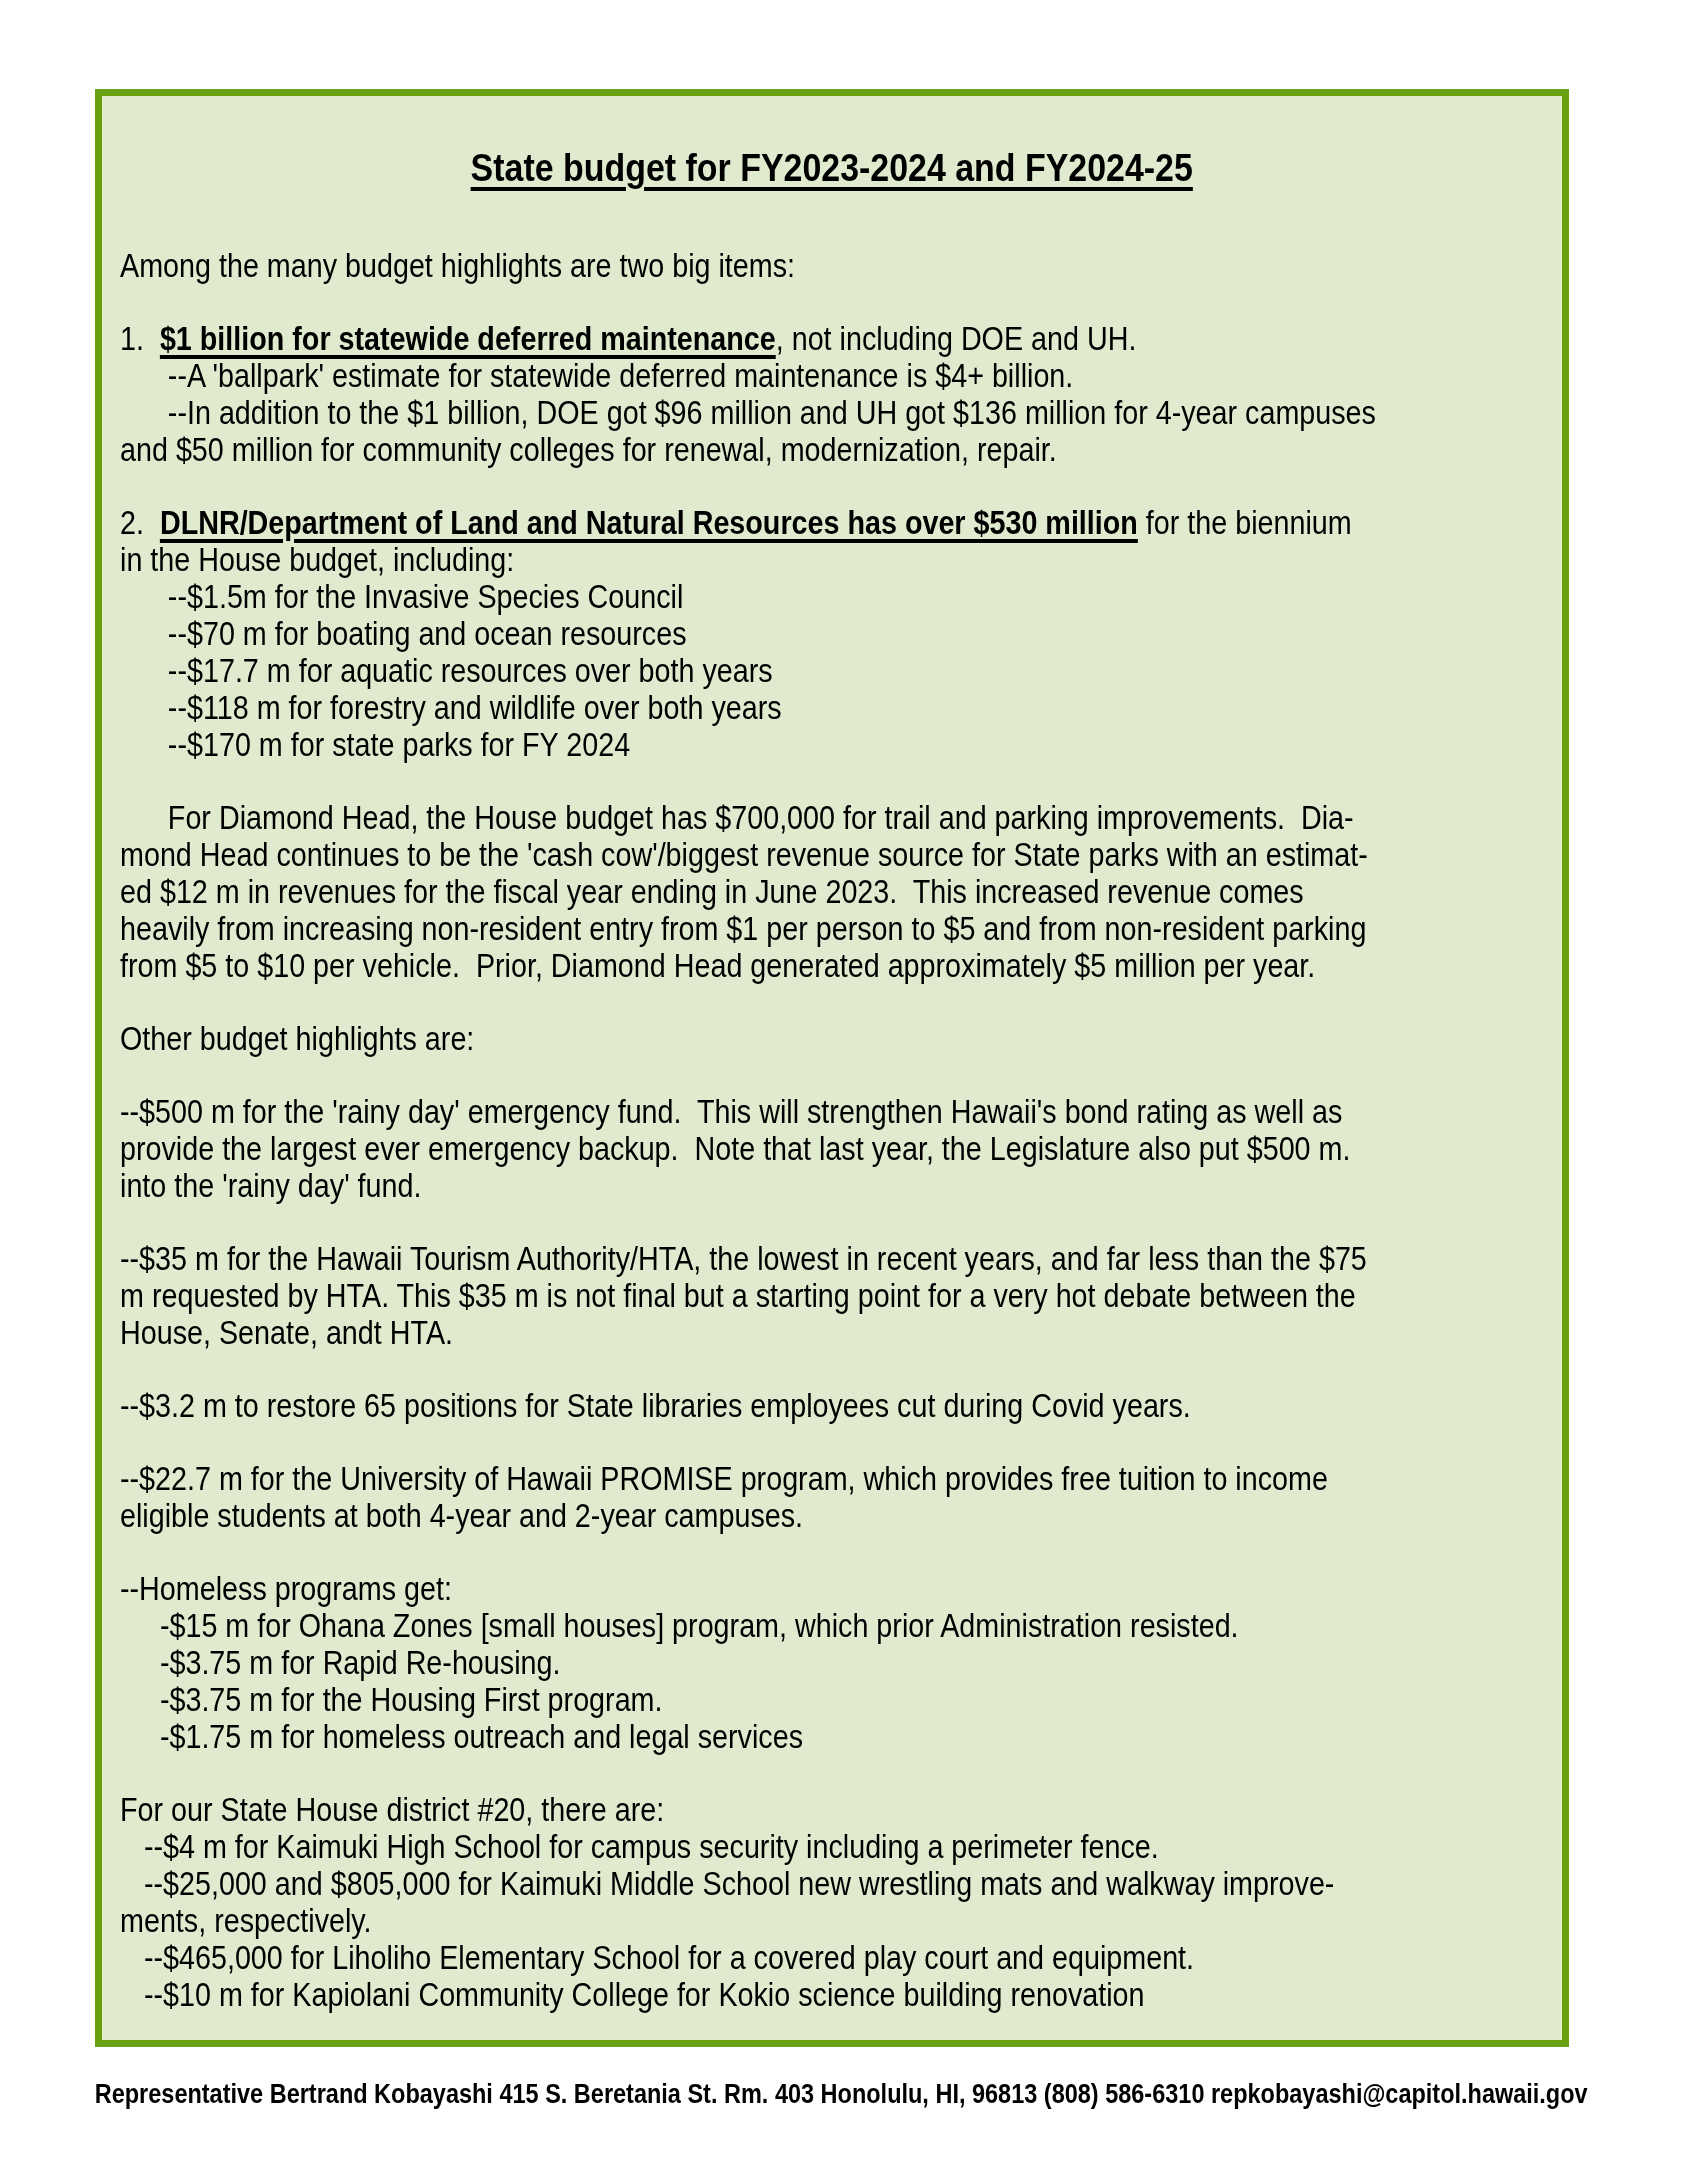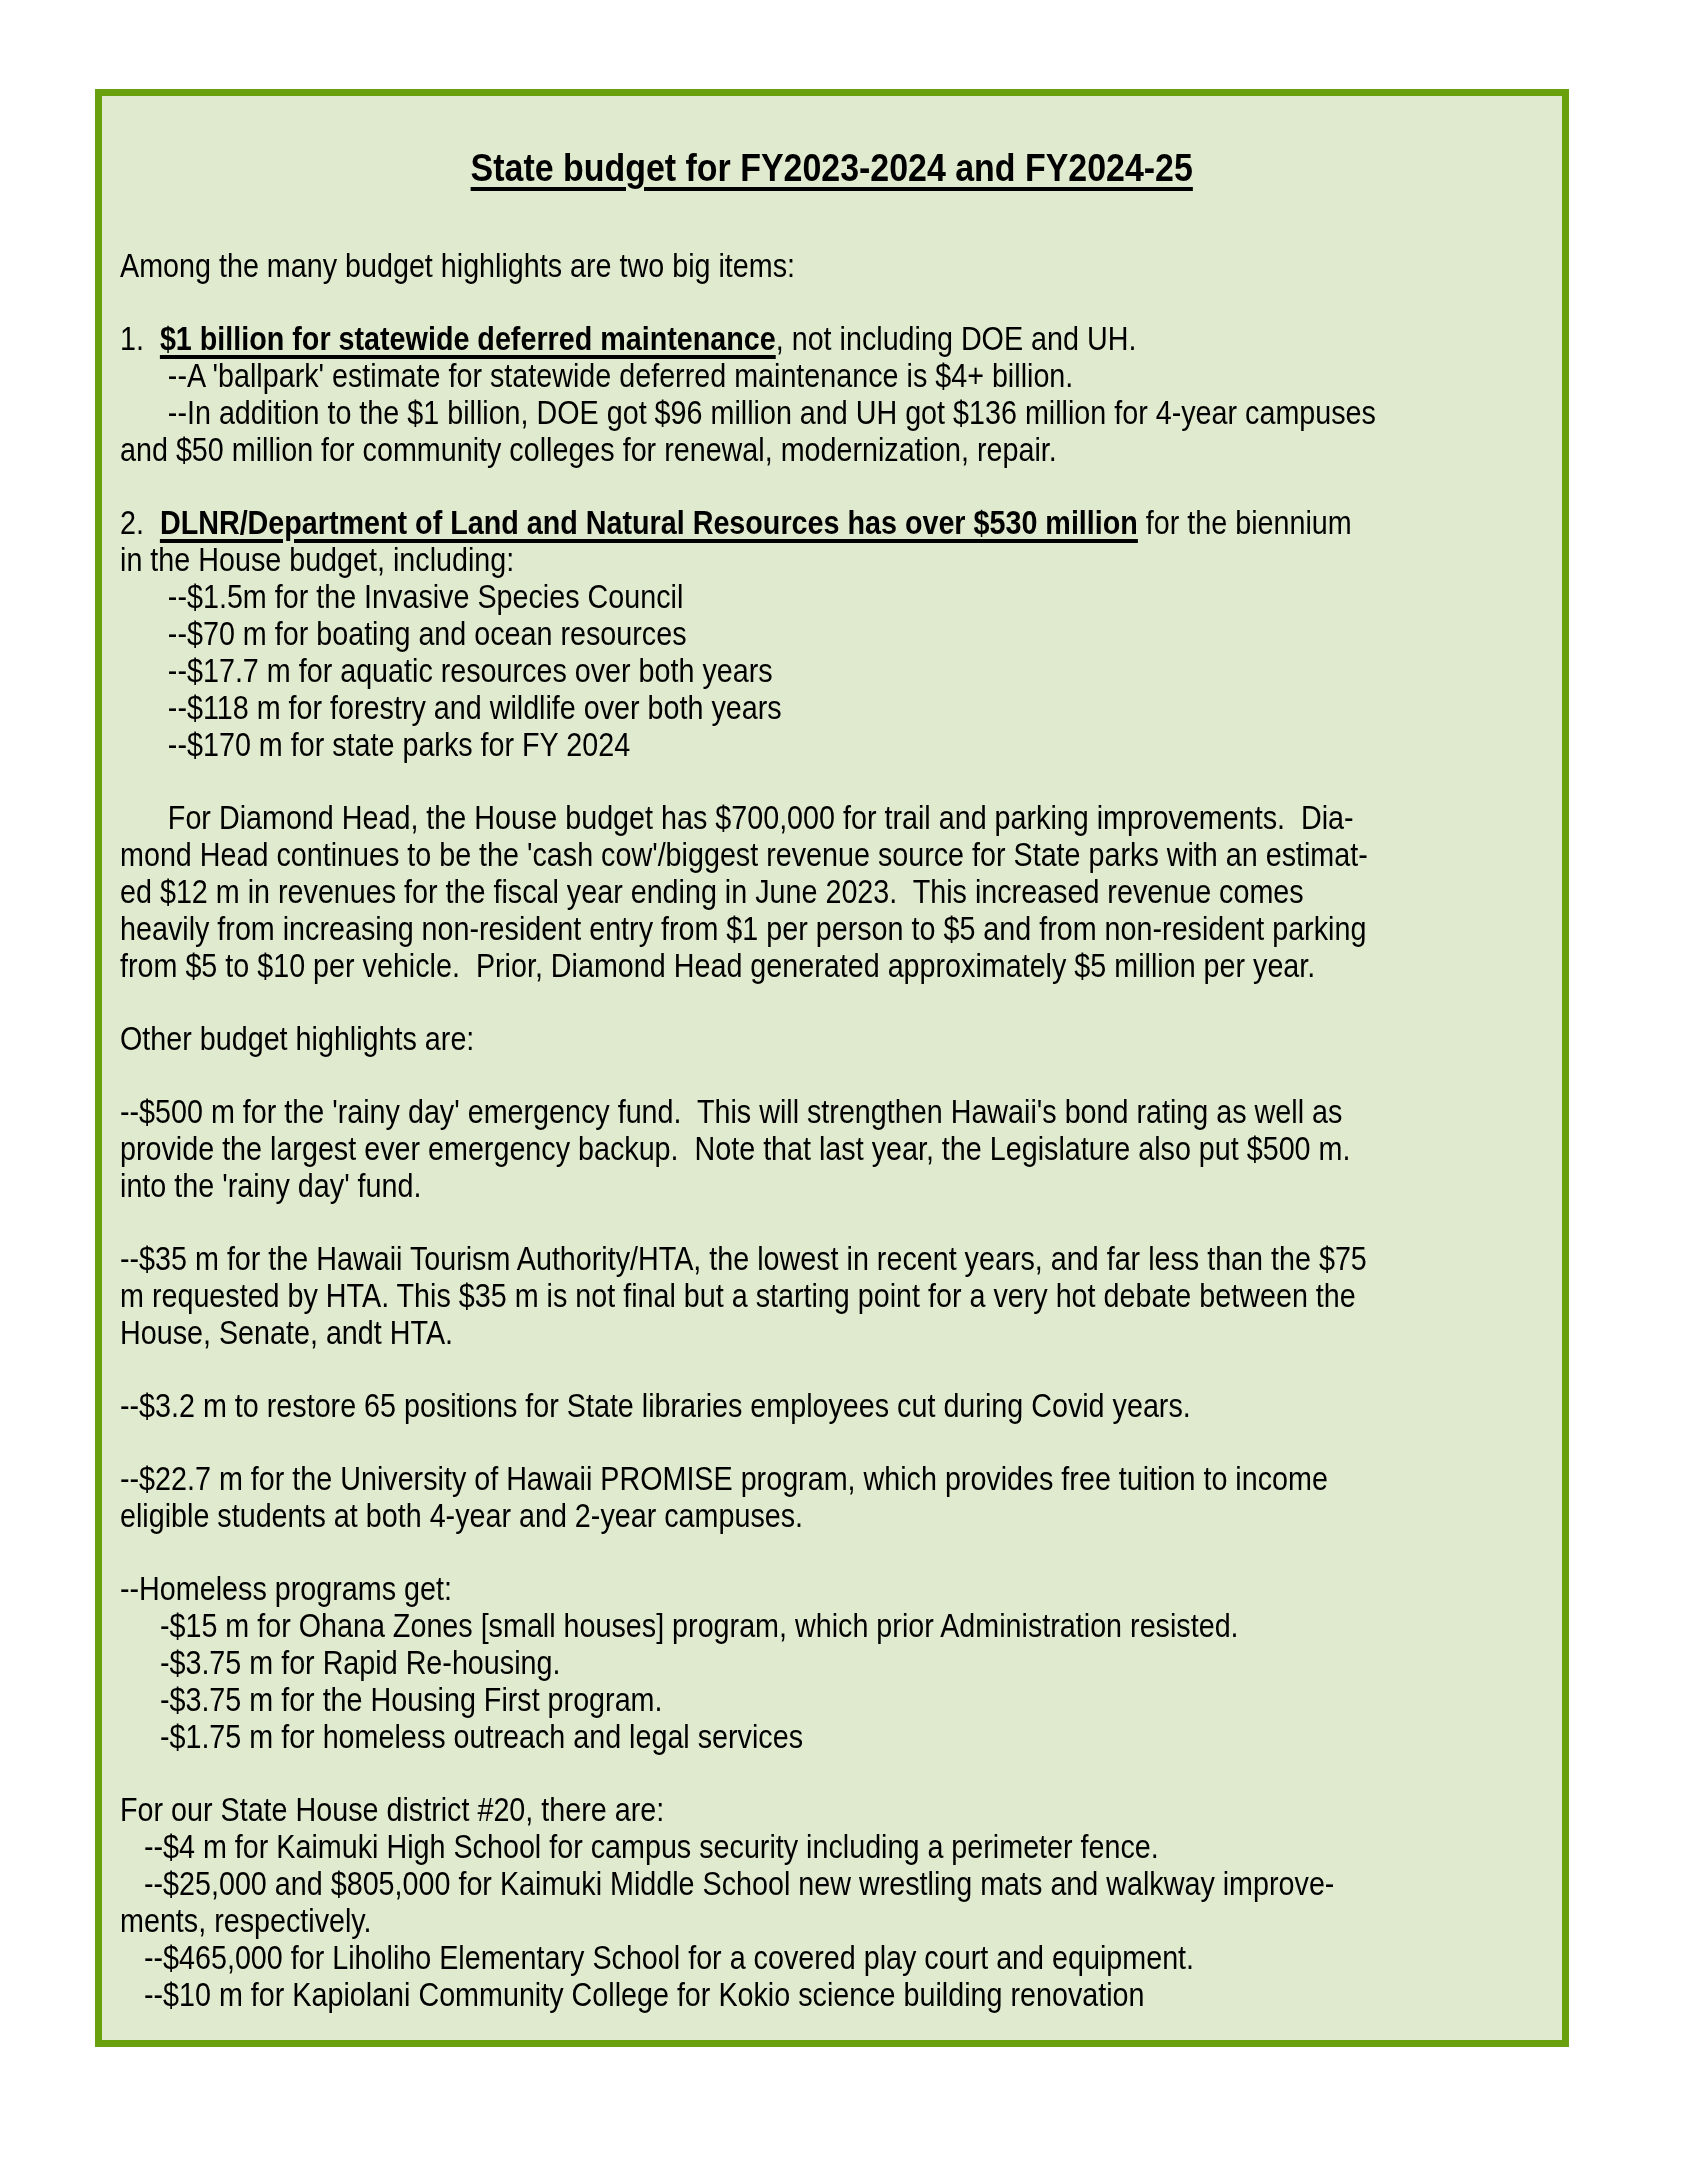--- a/index.html
+++ b/index.html
@@ -129,15 +129,20 @@
       <div class="para">For our State House district #20, there are:
    --$4 m for Kaimuki High School for campus security including a perimeter fence.
    --$25,000 and $805,000 for Kaimuki Middle School new wrestling mats and walkway improve-
 ments, respectively.
    --$465,000 for Liholiho Elementary School for a covered play court and equipment.
    --$10 m for Kapiolani Community College for Kokio science building renovation</div>
 
     </div>
   </div>
 
+  <div class="footer-wrap">
+    <div class="squeeze">
+      <div class="footer-text">Representative Bertrand Kobayashi 415 S. Beretania St. Rm. 403 Honolulu, HI, 96813 (808) 586-6310  repkobayashi@capitol.hawaii.gov</div>
+    </div>
+  </div>
 
 </div>
 
 
 </body></html>

